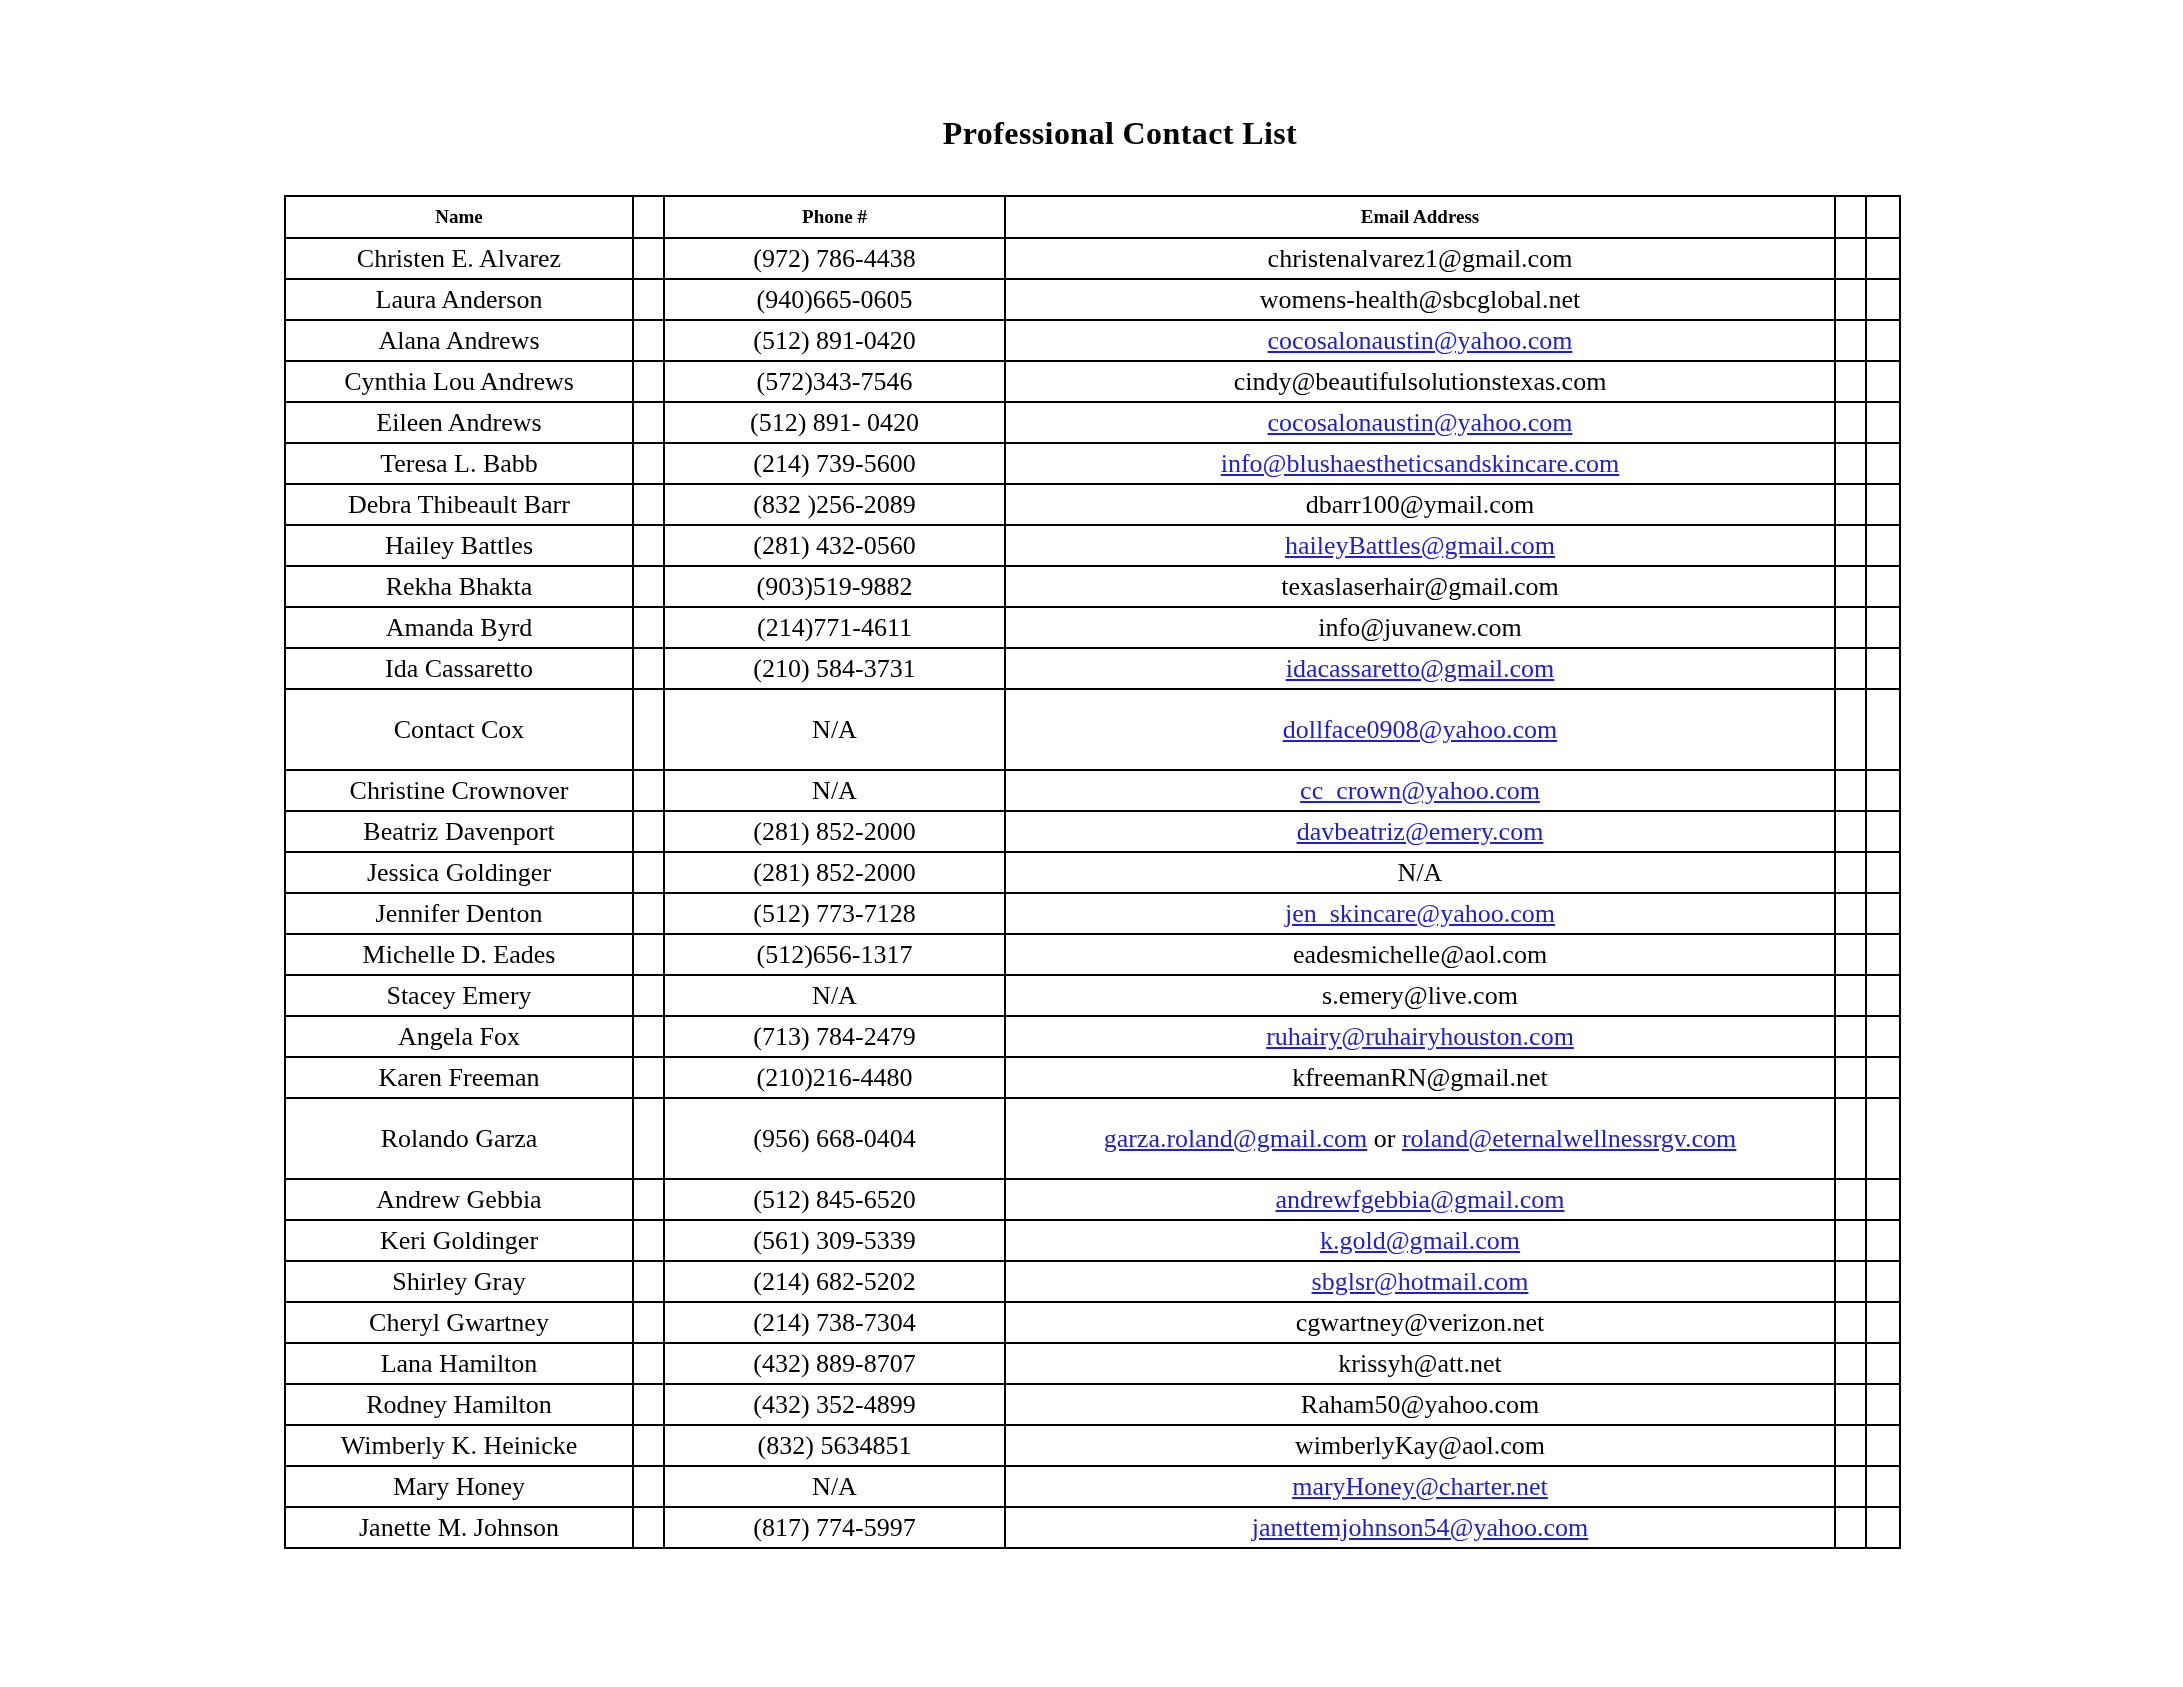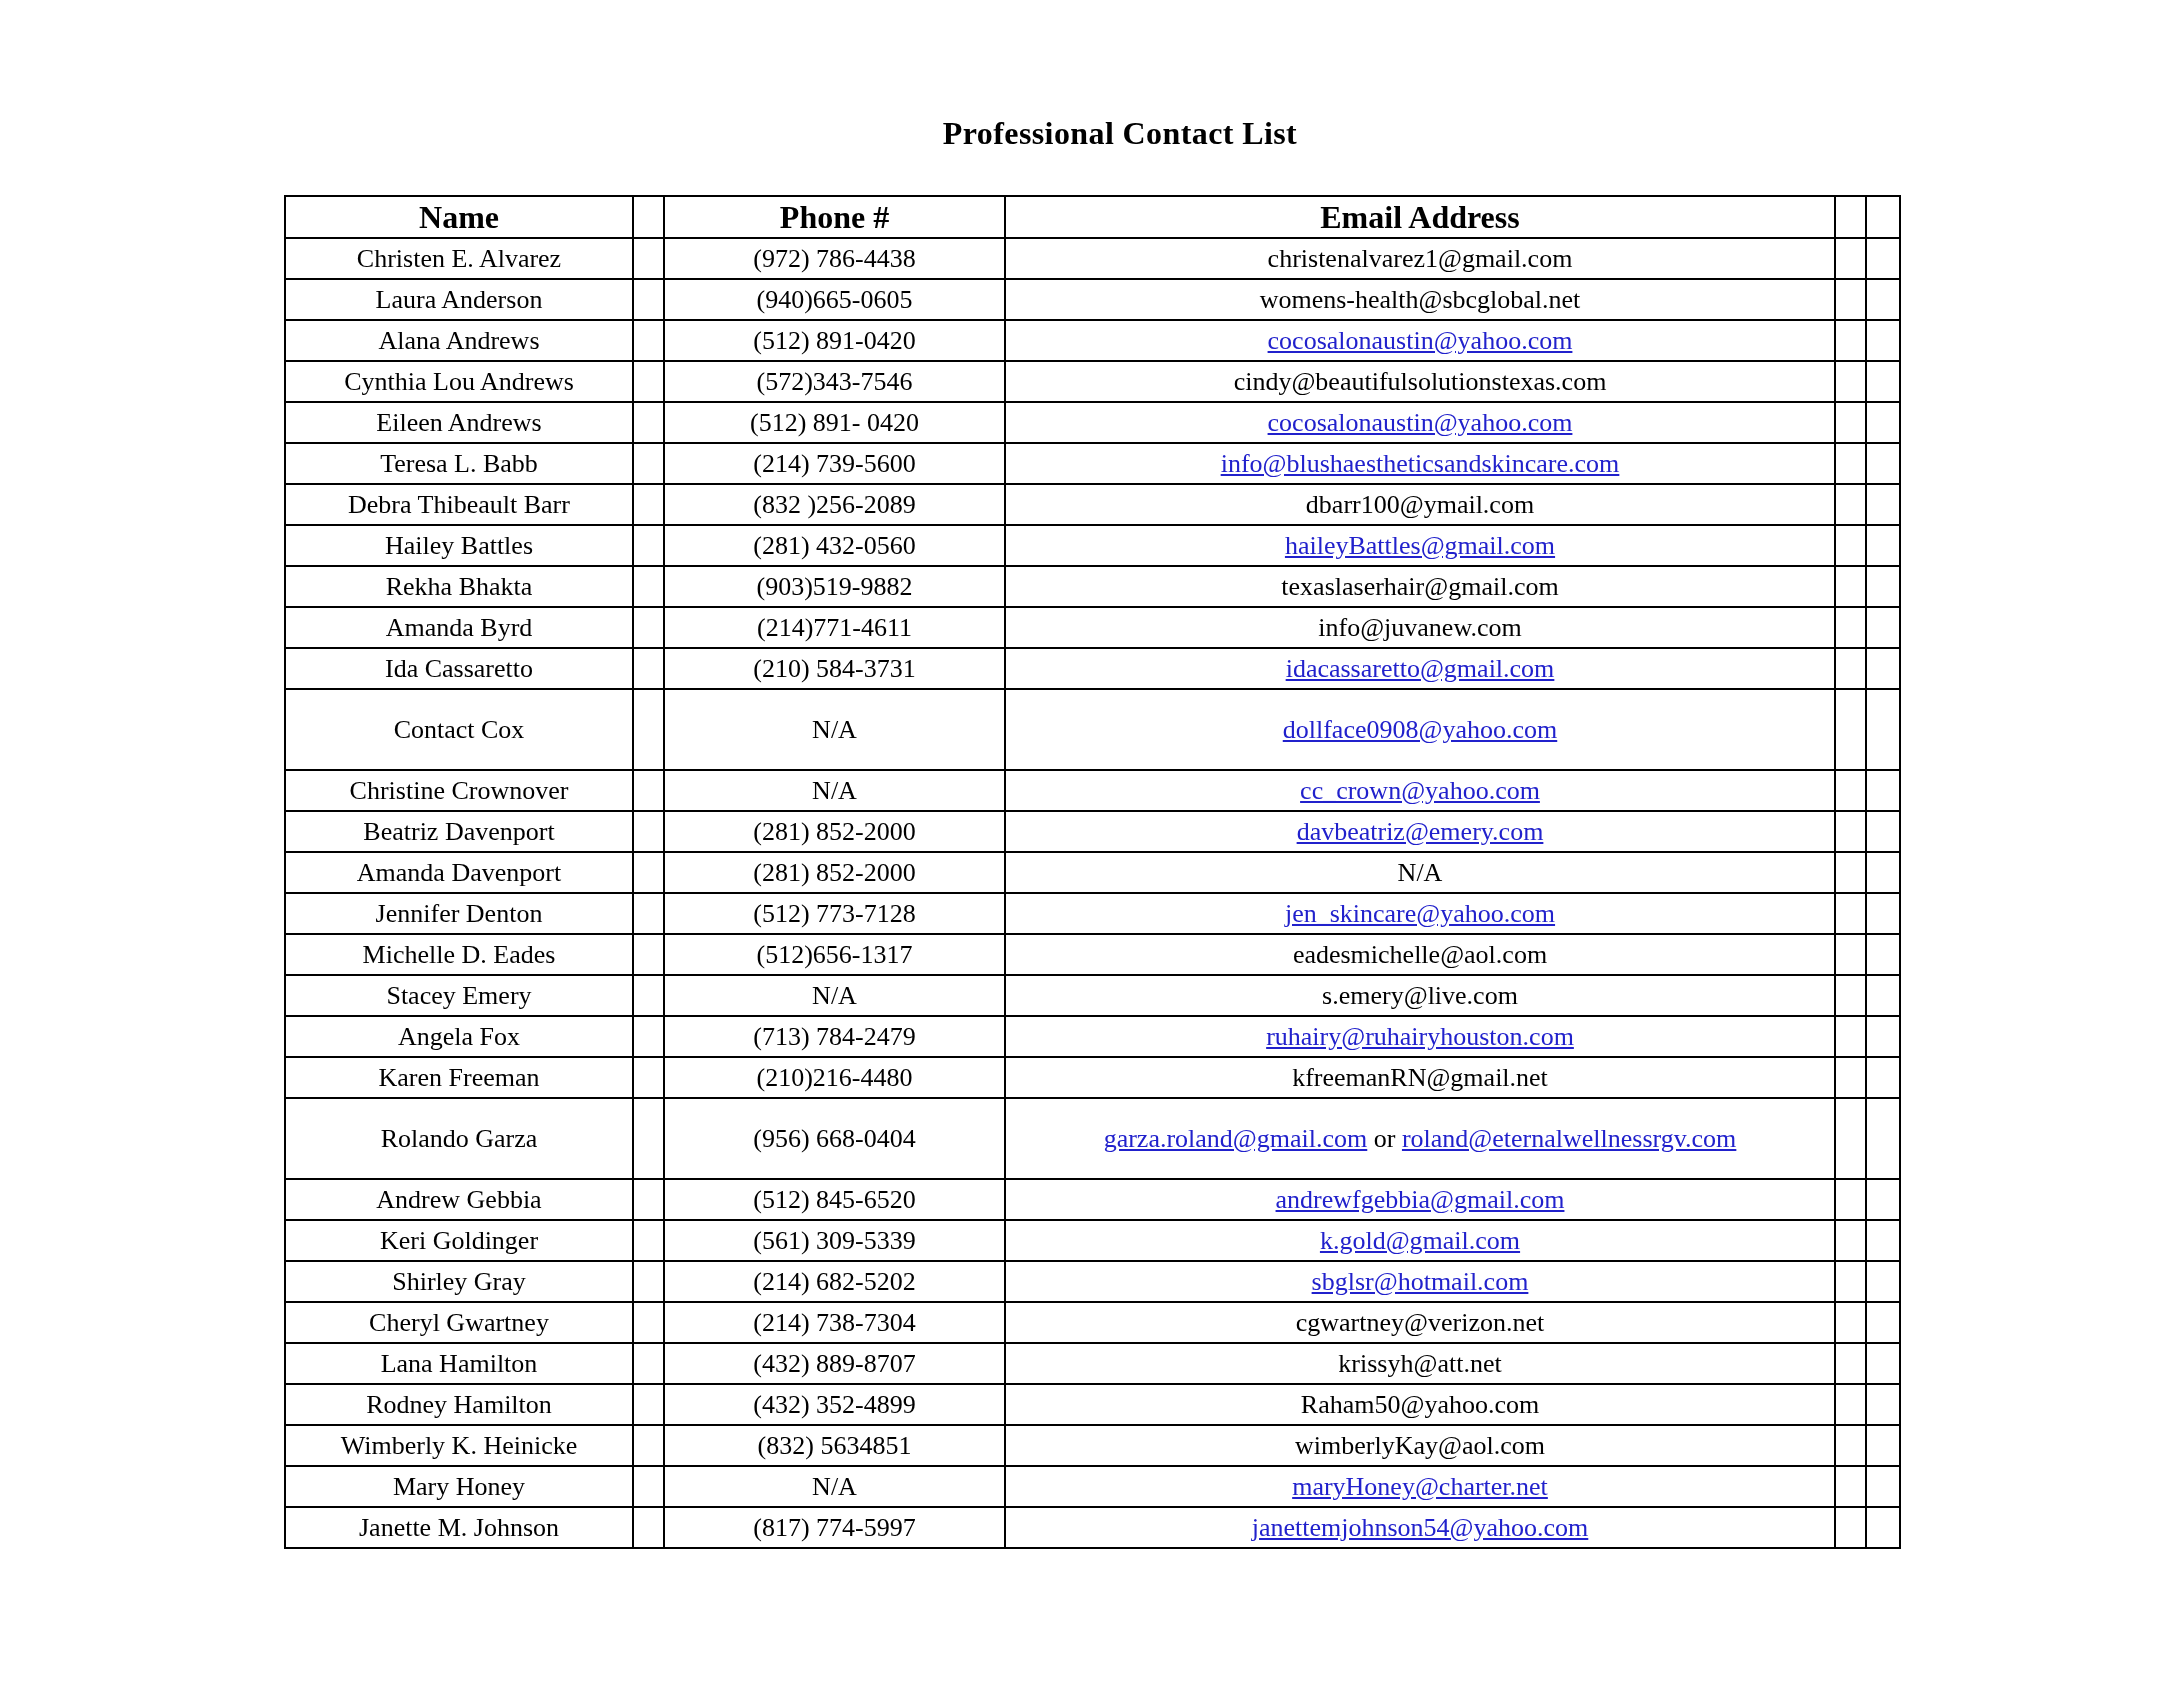--- a/index.html
+++ b/index.html
@@ -37,21 +37,21 @@
   table.contacts td {
     border: 2.6px solid #000000;
     padding: 0;
     overflow: hidden;
     white-space: nowrap;
     text-align: center;
     vertical-align: middle;
   }
   table.contacts th {
     height: 40px;
-    font-size: 32px;
+    font-size: 19px;
     font-weight: bold;
   }
   table.contacts td {
     height: 39px;
     font-size: 26px;
   }
   tr.tall td { height: 79px; }
   td.vbottom { vertical-align: bottom; padding-bottom: 8.7px; }
   td.vtop    { vertical-align: top;    padding-top: 5.2px; }
   td.left    { text-align: left;       padding-left: 7px; }
@@ -192,21 +192,21 @@
       </tr>
       <tr>
         <td>Beatriz Davenport</td>
         <td></td>
         <td class="">(281) 852-2000</td>
         <td><a href="#" class="email-link">davbeatriz@emery.com</a></td>
         <td></td>
         <td></td>
       </tr>
       <tr>
-        <td>Amanda Davenport</td>
+        <td>Jessica Goldinger</td>
         <td></td>
         <td class="">(281) 852-2000</td>
         <td><span>N/A</span></td>
         <td></td>
         <td></td>
       </tr>
       <tr>
         <td>Jennifer Denton</td>
         <td></td>
         <td class="">(512) 773-7128</td>

